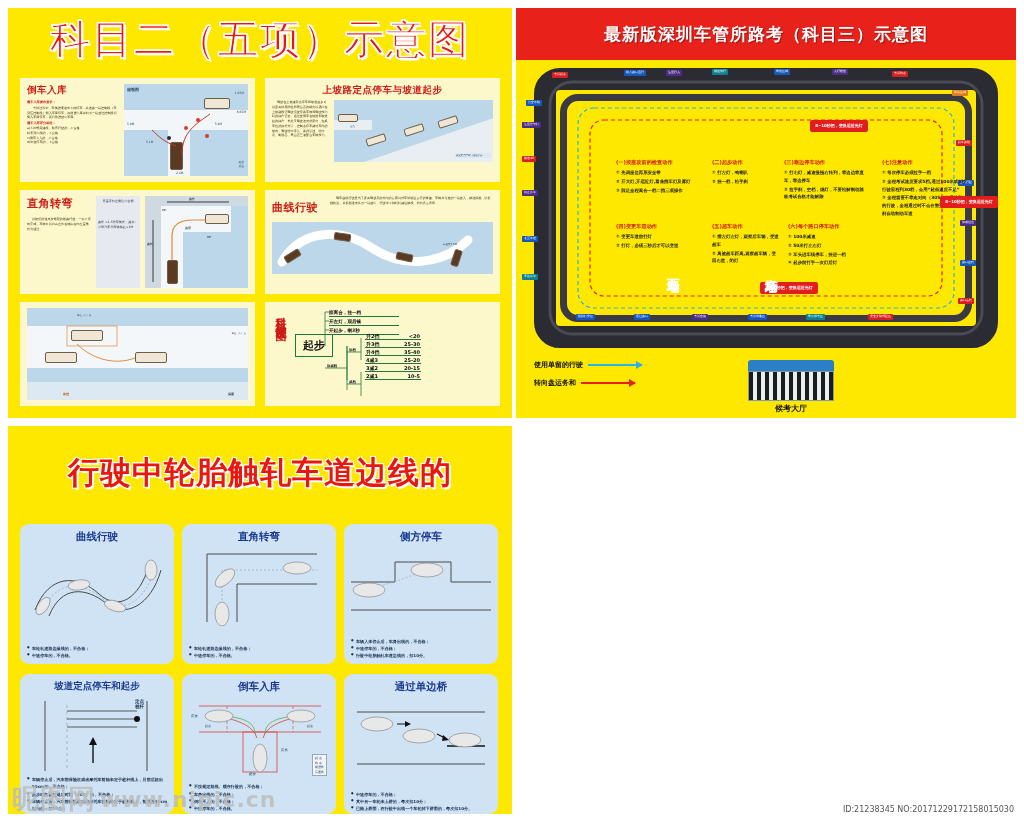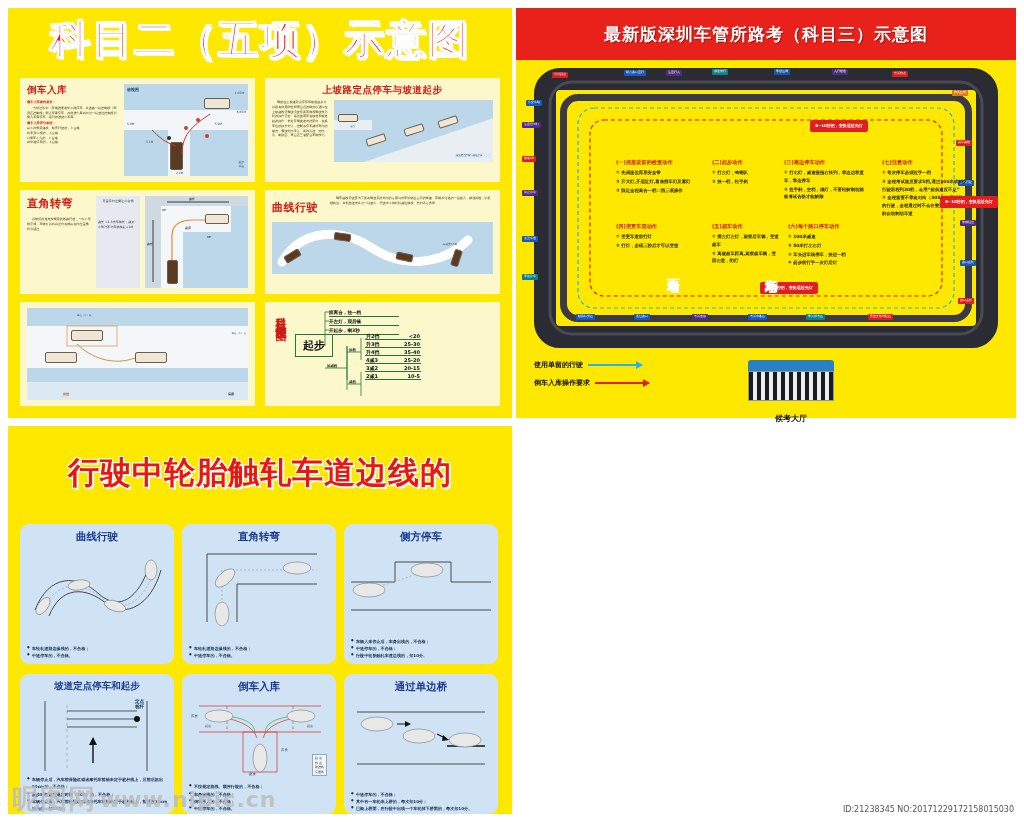--- a/index.html
+++ b/index.html
@@ -10,21 +10,21 @@
   }
   .page { position: relative; width: 1024px; height: 822px; }
 
   
   .panel-k2 { position: absolute; left: 8px; top: 8px; width: 504px; height: 410px; background: #ffe800; }
   .panel-k3 { position: absolute; left: 516px; top: 8px; width: 500px; height: 410px; background: #ffe800; }
   .panel-bottom { position: absolute; left: 8px; top: 426px; width: 504px; height: 388px; background: #ffe800; }
 
   
   .k2-title {
-    text-align: center; font-size: 40px; font-weight: bold; line-height: 1.05;
+    text-align: center; font-size: 40px; font-weight: normal; line-height: 1.05;
     color: #e8170f; letter-spacing: 2px; padding-top: 10px;
     font-family: "DejaVu Sans", sans-serif;
     -webkit-text-stroke: 1px #ffffff;
     text-shadow: 2px 2px 0 #ffffff, -1px -1px 0 #fff, 1px -1px 0 #fff, -1px 1px 0 #fff;
   }
 
   
   .k2-grid { position: absolute; left: 0; top: 70px; width: 504px; padding: 0 12px; }
   .k2-row { display: flex; gap: 10px; margin-bottom: 8px; }
   .k2-card { background: #fdf8cc; padding: 6px 7px; position: relative; }
@@ -79,21 +79,21 @@
     padding: 3px 4px; border-radius: 2px; line-height: 1.5; text-align: center;
   }
   .field-label {
     position: absolute; color: #fff; font-weight: bold; font-size: 13px;
     line-height: 1.05; writing-mode: vertical-rl; letter-spacing: 1px;
   }
   .hall { position: absolute; left: 232px; top: 300px; width: 86px; }
   .hall-roof { height: 11px; background: #2a7fc6; border-radius: 3px 3px 0 0; }
   .hall-body { height: 30px; background: #e9eef2; border: 1px solid #8a99a6;
     background-image: repeating-linear-gradient(90deg,#1b1b1b 0 4px,transparent 4px 8px); }
-  .hall-name { text-align: center; font-size: 8px; font-weight: bold; color: #111; margin-top: 12px; }
+  .hall-name { text-align: center; font-size: 8px; font-weight: bold; color: #111; margin-top: 2px; }
 
   .legend { position: absolute; left: 18px; top: 300px; font-size: 7px; font-weight: bold; color: #111; }
   .legend-row { display: flex; align-items: center; gap: 5px; margin-bottom: 8px; }
   .arrow-line { width: 54px; height: 2px; position: relative; }
   .arrow-line::after {
     content:""; position:absolute; right:-1px; top:-3px; border-left:7px solid currentColor;
     border-top:4px solid transparent; border-bottom:4px solid transparent;
   }
 
   
@@ -443,21 +443,21 @@
         <div class="hall-body"></div>
         <div class="hall-name">候考大厅</div>
       </div>
 
       <div class="legend">
         <div class="legend-row">
           <span>使用单留的行驶</span>
           <span class="arrow-line" style="background:#2ab3e8;color:#2ab3e8;"></span>
         </div>
         <div class="legend-row">
-          <span>倒车入库操作要求</span>
+          <span>转向盘运务和</span>
           <span class="arrow-line" style="background:#e81f1f;color:#e81f1f;"></span>
         </div>
       </div>
     </div>
   </div>
 
   <div class="panel-bottom">
     <div class="bt-title">行驶中轮胎触轧车道边线的</div>
 
     <div class="bt-grid">

